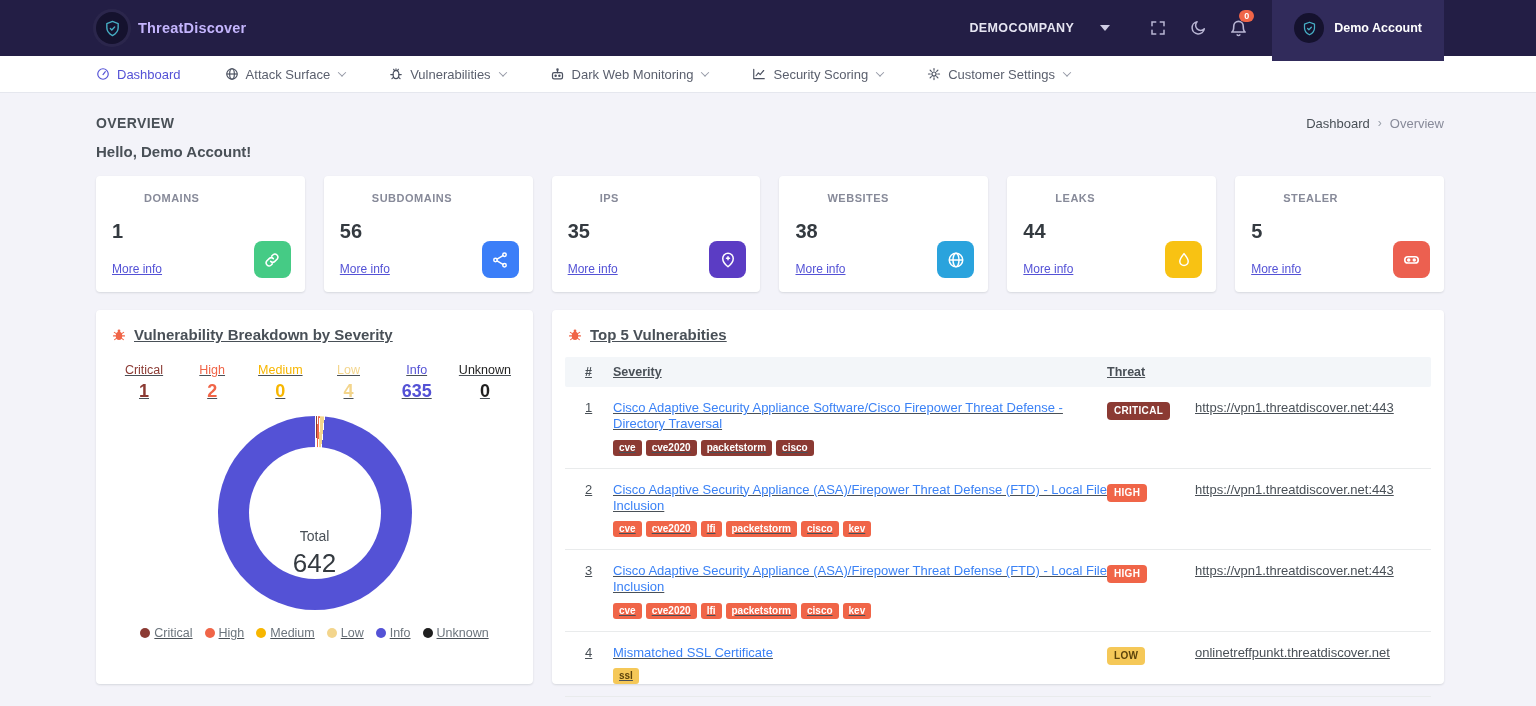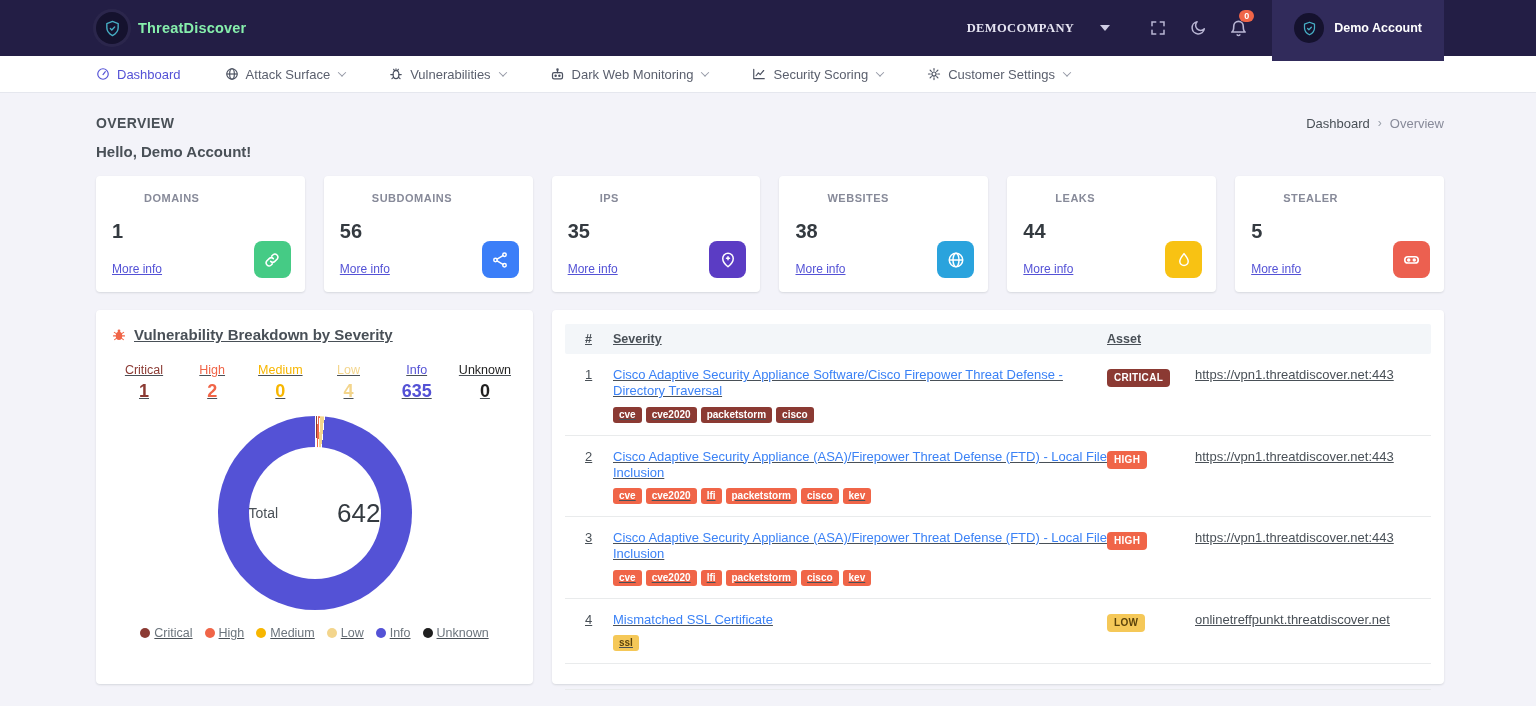--- a/index.html
+++ b/index.html
@@ -4,24 +4,24 @@
 <style>
   * { margin:0; padding:0; box-sizing:border-box; }
   html,body { width:1536px; height:706px; overflow:hidden; }
   body { font-family:"Liberation Sans", sans-serif; background:#f3f3f9; color:#495057; }
   svg { display:block; }
 
   
   .topbar { height:56px; background:#231e45; display:flex; align-items:center; justify-content:space-between; padding-left:96px; }
   .brand { display:flex; align-items:center; gap:10px; }
   .logo-circle { width:32px; height:32px; border-radius:50%; background:#15122e; display:flex; align-items:center; justify-content:center; box-shadow:0 0 0 3px rgba(255,255,255,0.04); }
-  .brand-name { color:#86efac; font-weight:bold; font-size:14.5px; letter-spacing:.2px; }
+  .brand-name { color:#c4b5fd; font-weight:bold; font-size:14.5px; letter-spacing:.2px; }
   .topbar-right { display:flex; align-items:center; height:56px; }
   .company { display:flex; align-items:center; gap:26px; margin-right:28px; cursor:pointer; }
-  .company-name { color:#e6e5f2; font-size:12.5px; font-weight:bold; letter-spacing:.4px;font-family:Liberation Serif, serif; }
+  .company-name { color:#e6e5f2; font-size:12.5px; font-weight:bold; letter-spacing:.4px; }
   .caret { width:0; height:0; border-left:5px solid transparent; border-right:5px solid transparent; border-top:6px solid #cfcde4; }
   .tb-btn { width:40px; height:56px; display:flex; align-items:center; justify-content:center; color:#b9b6d4; cursor:pointer; position:relative; }
   .badge-dot { position:absolute; top:10px; right:4px; background:#f06548; color:#fff; font-size:9px; font-weight:bold; border-radius:8px; padding:1px 5px; line-height:10px; }
   .account { height:65px; background:#312b5b; display:flex; align-items:center; gap:10px; padding:0 22px; margin-left:14px; margin-right:92px; cursor:pointer; }
   .avatar { width:30px; height:30px; border-radius:50%; background:#15122e; display:flex; align-items:center; justify-content:center; }
   .account-name { color:#fff; font-size:12.5px; font-weight:bold; }
 
   
   .navbar { background:#fff; border-bottom:1px solid #e5e7ee; display:flex; align-items:center; gap:44px; padding:0 96px; height:37px; }
   .nav-item { display:flex; align-items:center; gap:7px; font-size:13px; color:#5a5f6d; cursor:pointer; text-decoration:none; }
@@ -57,21 +57,21 @@
 
   
   .sev-stats { display:flex; justify-content:space-between; padding:20px 22px 0 22px; }
   .sev-cell { text-align:center; min-width:52px; }
   .sev-label { font-size:12.5px; }
   .sev-value { font-size:18px; font-weight:bold; margin-top:4px; }
 
   
   .donut-wrap { display:flex; justify-content:center; margin-top:14px; }
   .donut { width:194px; height:194px; border-radius:50%; position:relative; }
-  .donut-hole { position:absolute; inset:31px; border-radius:50%; background:#fff; display:flex; flex-direction:row; align-items:center; justify-content:space-between; gap:4px; }
+  .donut-hole { position:absolute; inset:31px; border-radius:50%; background:#fff; display:flex; flex-direction:column; align-items:center; justify-content:flex-end; gap:4px; }
   .donut-total-label { font-size:14px; color:#495057; }
   .donut-total-value { font-size:26px; color:#343a40; }
   .legend { display:flex; justify-content:center; gap:12px; margin-top:16px; }
   .legend-item { display:flex; align-items:center; gap:4px; font-size:12.5px; color:#6c757d; cursor:pointer; }
   .legend-dot { width:10px; height:10px; border-radius:50%; }
 
   
   .t5-table { margin:14px 13px 0 13px; }
   .t5-row { display:grid; grid-template-columns:48px 1fr 88px 236px; align-items:start; }
   .t5-header { background:#f3f6f9; border-radius:2px; }
@@ -354,26 +354,34 @@
             <span>Info</span>
           </span>
         <span class="legend-item">
             <span class="legend-dot" style="background: rgb(31, 31, 31);"></span>
             <span>Unknown</span>
           </span>
       </div>
     </div>
 
     <div class="panel panel-right">
+      <div class="panel-head">
+        <svg width="14" height="14" viewBox="0 0 24 24" fill="#f06548">
+          <ellipse cx="12" cy="13.5" rx="5.5" ry="7"></ellipse>
+            <circle cx="12" cy="5" r="2.4"></circle>
+          <path d="M2.5 13.5h4M17.5 13.5h4M4 7.5l4 2.5M20 7.5l-4 2.5M4.5 20l3.5-2.6M19.5 20L16 17.4" stroke="#f06548" stroke-width="1.8" fill="none" stroke-linecap="round"></path>
+        </svg>
+        <span class="panel-title">Top 5 Vulnerabities</span>
+      </div>
 
       <div class="t5-table">
         <div class="t5-row t5-header">
           <div class="c-num">#</div>
           <div>Severity</div>
-          <div>Asset</div>
+          <div>Threat</div>
         </div>
         <div class="t5-body">
   <div class="t5-row">
     <div class="c-num">1</div>
     <div class="c-title">
       <a class="vuln-title">Cisco Adaptive Security Appliance Software/Cisco Firepower Threat Defense - Directory Traversal</a>
       <div class="tag-list">
                   <span class="tag" style="background: rgb(139, 58, 51); color: rgb(255, 255, 255);">cve</span>
                   <span class="tag" style="background: rgb(139, 58, 51); color: rgb(255, 255, 255);">cve2020</span>
                   <span class="tag" style="background: rgb(139, 58, 51); color: rgb(255, 255, 255);">packetstorm</span>

